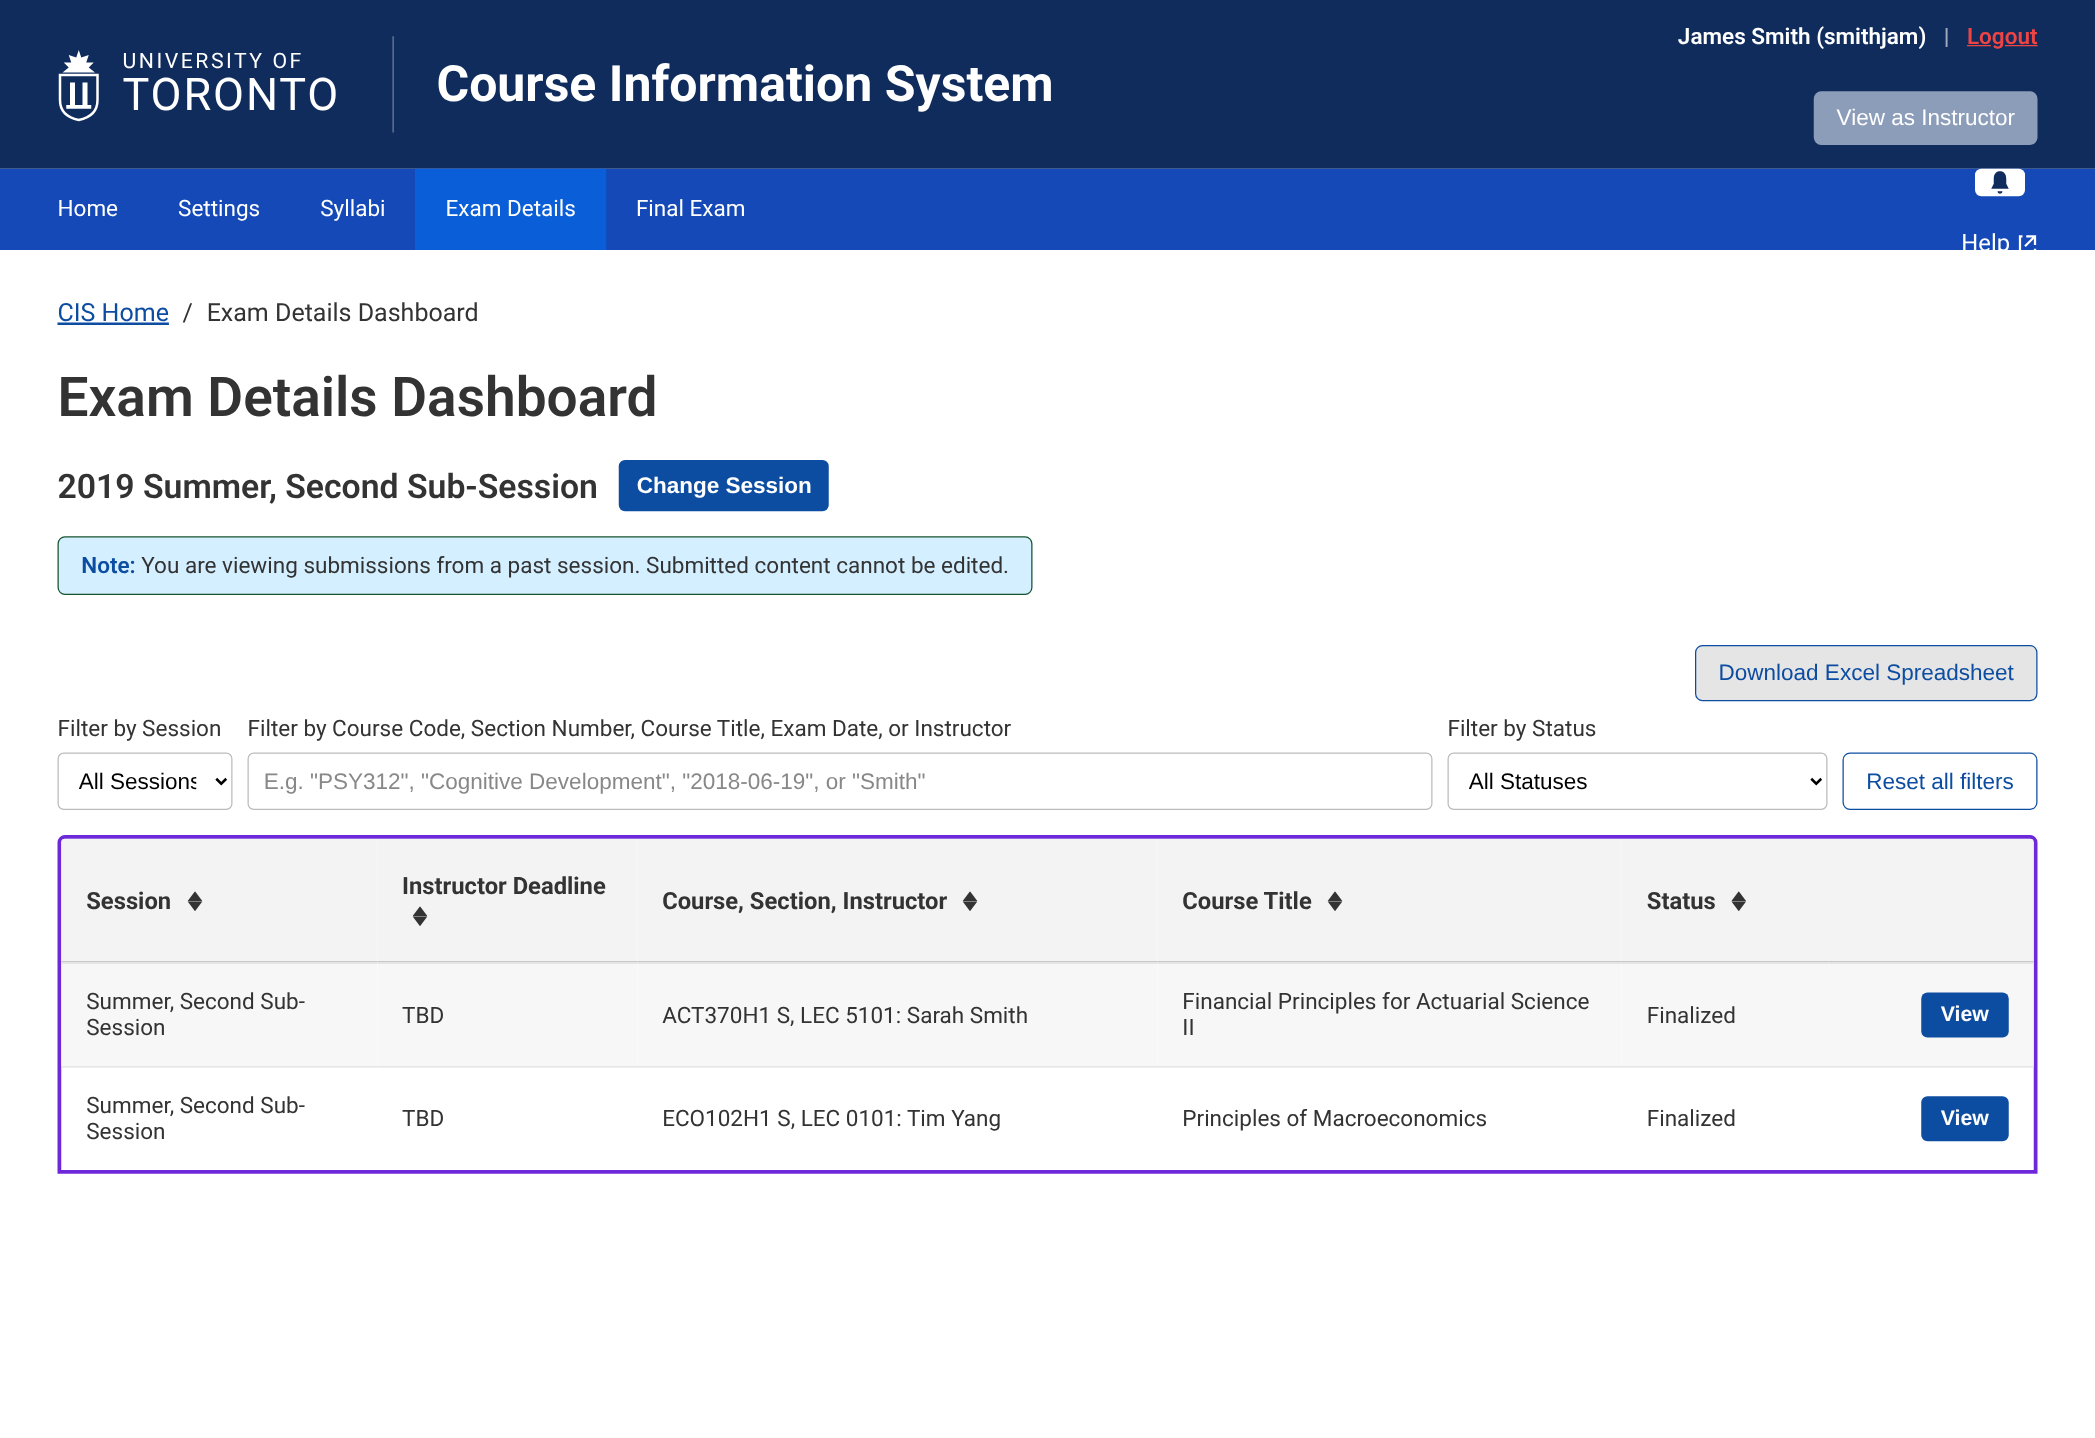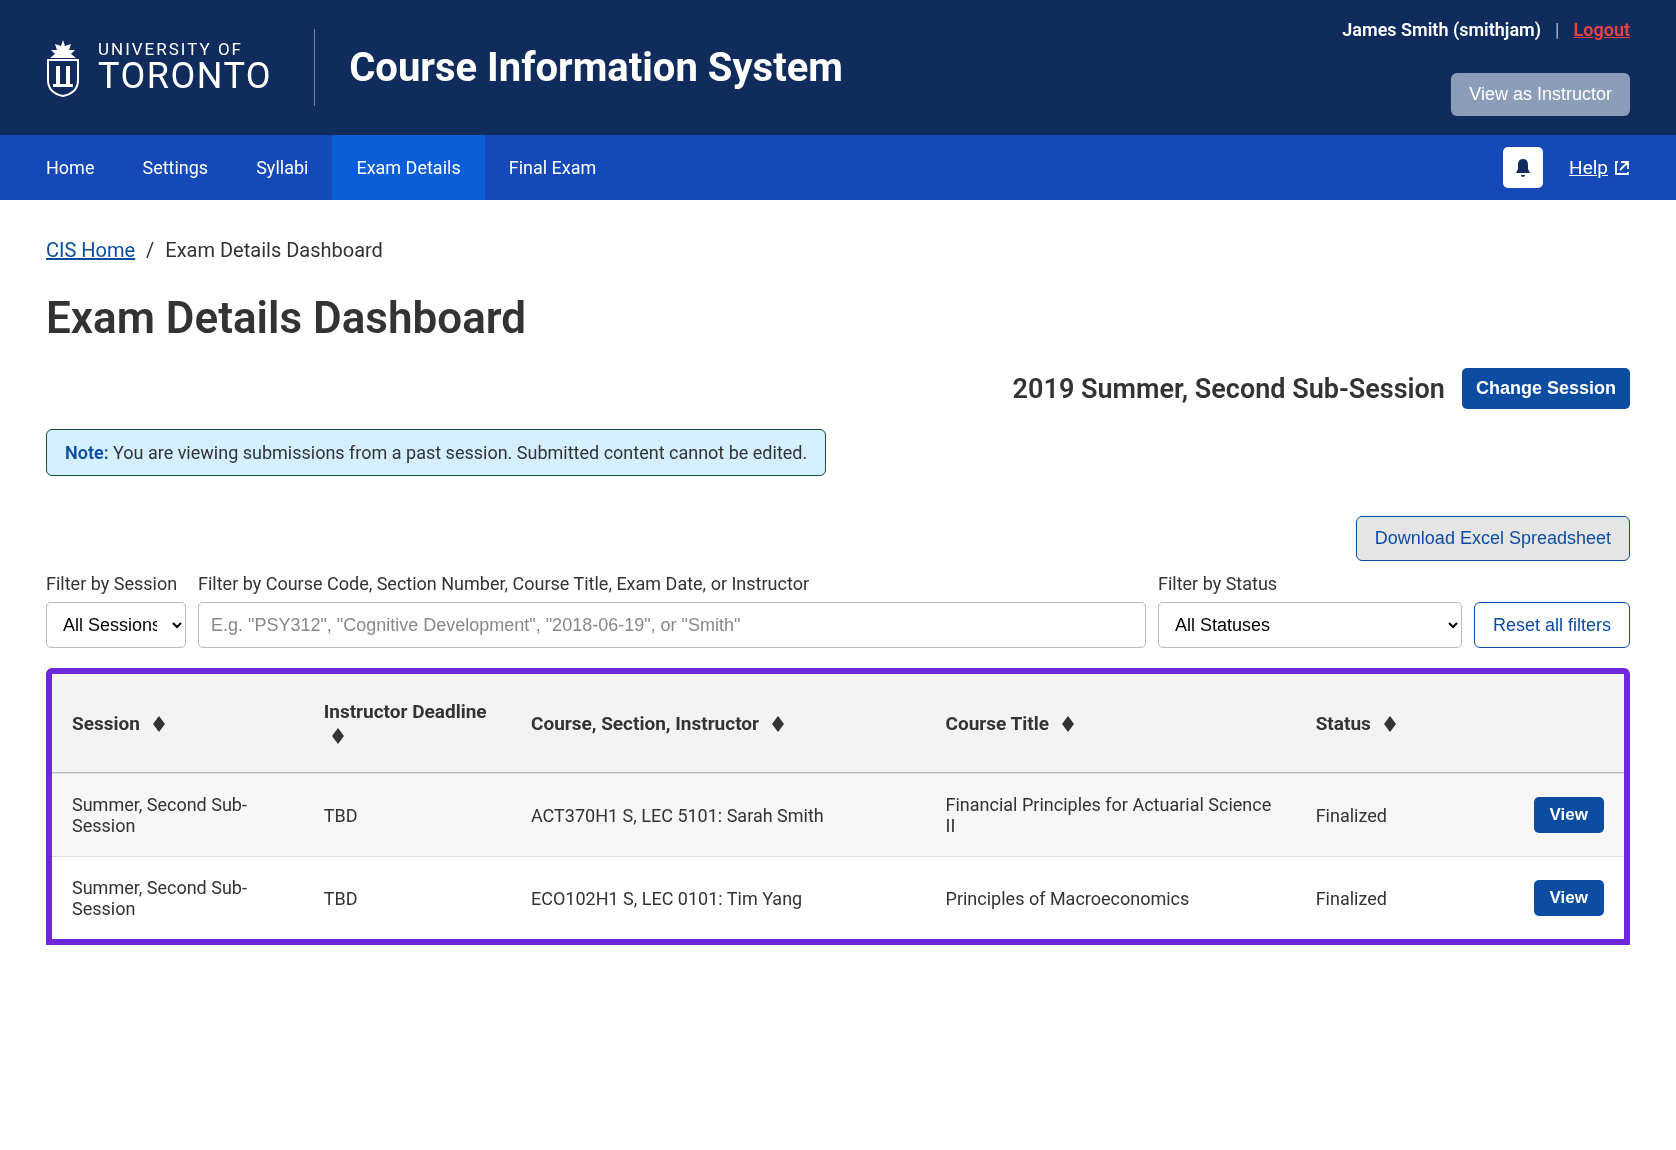--- a/index.html
+++ b/index.html
@@ -18,49 +18,49 @@
     .user-row { display: flex; align-items: center; gap: 14px; font-size: 18px; font-weight: 600; }
     .user-row .sep { color: rgba(255,255,255,0.6); }
     .logout-link { color: #ef4444; text-decoration: underline; cursor: pointer; }
     .view-as-btn { background: #8c9db9; color: white; border: none; padding: 11px 18px; border-radius: 6px; font-size: 18px; cursor: pointer; font-weight: 500; }
     
     
     .nav-bar { background: #1449b7; display: flex; align-items: stretch; height: 65px; padding: 0 46px 0 0; }
     .nav-item { color: white; padding: 0 24px; font-size: 18px; display: flex; align-items: center; cursor: pointer; }
     .nav-item:first-child { padding-left: 46px; }
     .nav-item.active { background: #0a5ed7; }
-    .nav-right { margin-left: auto; display: flex; align-items: center; gap: 26px; }
+    .nav-right { margin-left: auto; display: flex; align-items: center; gap: 26px; flex-direction: column; }
     .bell-btn { background: white; width: 40px; height: 41px; border-radius: 5px; display: flex; align-items: center; justify-content: center; cursor: pointer; }
     .help-link { color: white; text-decoration: underline; font-size: 19px; display: flex; align-items: center; gap: 6px; cursor: pointer; }
     
     
     .content { padding: 38px 46px; }
     .breadcrumb { font-size: 20px; margin-bottom: 30px; color: #333; }
     .breadcrumb a { color: #0d4da1; text-decoration: underline; cursor: pointer; }
     .breadcrumb .sep { margin: 0 6px; }
     .page-title { font-size: 44px; font-weight: 600; margin-bottom: 24px; color: #333; }
-    .session-row { display: flex; align-items: center; gap: 17px; margin-bottom: 20px; justify-content: flex-end; }
+    .session-row { display: flex; align-items: center; gap: 17px; margin-bottom: 20px; }
     .session-label { font-size: 27px; font-weight: 600; }
     .change-session-btn { background: #0d4da1; color: white; border: none; padding: 10px 14px; border-radius: 5px; font-size: 18px; font-weight: 600; cursor: pointer; }
     .note-banner { background: #d4efff; border: 1px solid #14532d; border-radius: 6px; padding: 12px 18px; font-size: 18px; display: inline-block; margin-bottom: 40px; }
     .note-banner .note-label { color: #0d4da1; font-weight: 600; }
     
     .download-row { display: flex; justify-content: flex-end; margin-bottom: 12px; }
     .download-btn { background: #e5e5e5; color: #0d4da1; border: 1px solid #0d4da1; padding: 11px 18px; border-radius: 6px; font-size: 18px; font-weight: 500; cursor: pointer; }
     
     .filter-row { display: flex; gap: 12px; align-items: flex-end; margin-bottom: 20px; }
     .filter-col { display: flex; flex-direction: column; gap: 8px; }
     .filter-col label { font-size: 18px; color: #333; }
     .filter-select, .filter-input { border: 1px solid #bbb; border-radius: 5px; padding: 10px 12px; font-size: 18px; height: 46px; }
     .filter-select { background: white; cursor: pointer; }
     .filter-input::placeholder { color: #888; }
     .reset-btn { background: white; color: #0d4da1; border: 1px solid #0d4da1; padding: 11px 18px; border-radius: 6px; font-size: 18px; font-weight: 500; cursor: pointer; height: 46px; }
     
     
-    .data-table { width: 100%; border: 6px solid #6d28d9; border-radius: 6px 6px 0 0; overflow: hidden; border-collapse: separate; border-spacing: 0; }
+    .data-table { width: 100%; border: 3px solid #6d28d9; border-radius: 6px 6px 0 0; overflow: hidden; border-collapse: separate; border-spacing: 0; }
     .data-table thead th { background: #f3f3f3; padding: 26px 20px; text-align: left; font-size: 19px; font-weight: 700; border-bottom: 1px solid #bbb; }
     .data-table tbody td { padding: 20px; font-size: 18px; border-top: 1px solid #e0e0e0; vertical-align: middle; }
     .data-table tbody tr:nth-child(odd) td { background: #f7f7f7; }
     .sort-icons { display: inline-flex; flex-direction: column; gap: 0px; margin-left: 8px; vertical-align: middle; line-height: 0; cursor: pointer; }
     .view-btn { background: #0d4da1; color: white; border: none; padding: 8px 16px; border-radius: 5px; font-size: 17px; font-weight: 600; cursor: pointer; }
     .actions-cell { text-align: right; }
     
     .col-session { width: 170px; }
     .col-deadline { width: 140px; }
     .col-course { width: 280px; }

